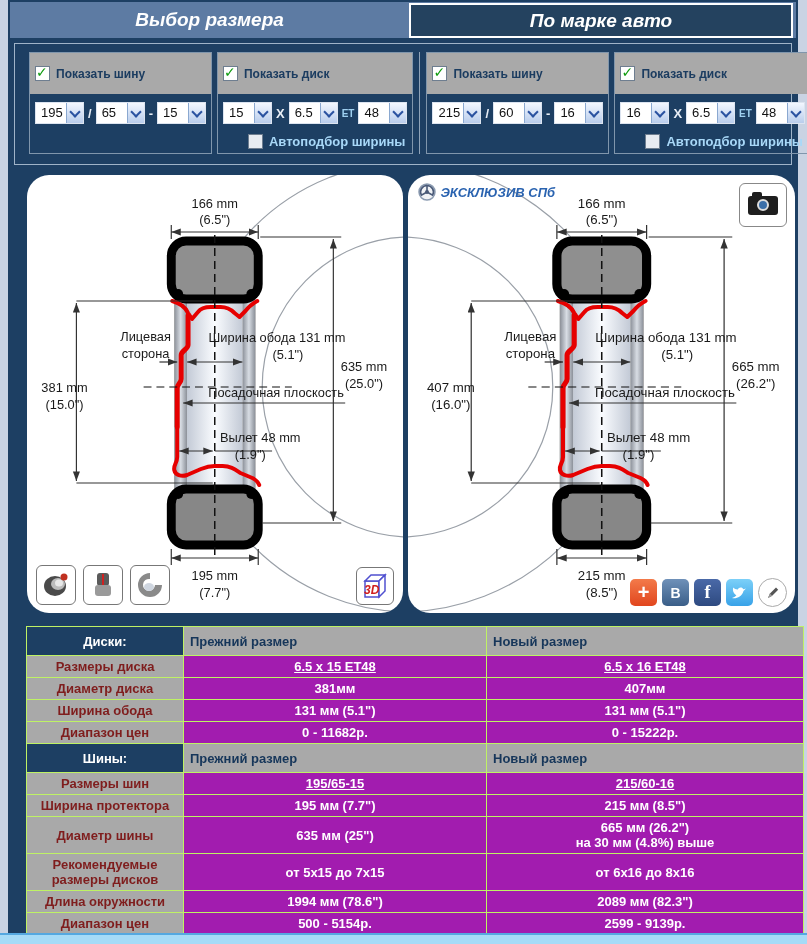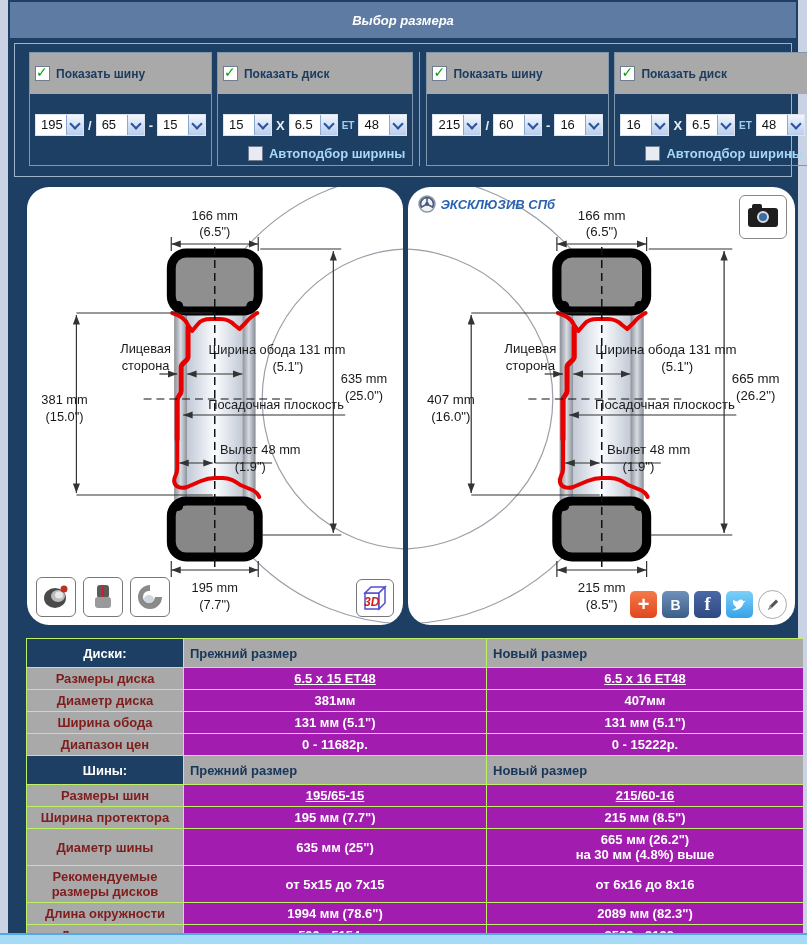--- a/index.html
+++ b/index.html
@@ -5,31 +5,31 @@
   html,body{margin:0;padding:0;}
   body{
     width:807px;height:944px;background:#c9d3e3;
     font-family:"Liberation Sans","DejaVu Sans",sans-serif;
     position:relative;overflow:hidden;
   }
   .content{position:absolute;left:8px;top:0;width:790px;height:936px;background:#1d3f63;}
   
   .tabbar{display:flex;align-items:stretch;height:36px;background:#5d7ba3;margin:2px 2px 0 2px;}
   .tab{display:flex;align-items:center;justify-content:center;
-       font-style:italic;font-weight:bold;font-size:13px;color:#fff;cursor:default;}
+       font-style:italic;font-weight:bold;font-size:19px;color:#fff;cursor:default;}
   .tab-active{flex:1;}
   .tab-inactive{width:384px;background:#24425f;border:2px solid #ffffff;box-sizing:border-box;margin:1px 3px 0 0;}
   
   .form-panel{margin:5px 6px 4px 6px;border:1px solid #9fb3c8;background:#1d3f63;display:flex;padding:8px 8px 10px 8px;}
   .form-half{flex:1;display:flex;gap:5px;padding:0 6px;}
   .form-half + .form-half{border-left:1px solid #8fa3b8;}
   .form-group{flex:1;border:1px solid #8096ac;display:flex;flex-direction:column;}
   .group-header{background:#a9a9a9;display:flex;align-items:center;gap:6px;padding:13px 5px;height:15px;}
   .group-label{color:#1b3c60;font-weight:bold;font-size:12px;}
-  .group-body{flex:1;padding:20px 5px 4px 5px;}
+  .group-body{flex:1;padding:8px 5px 4px 5px;}
   .controls-row{display:flex;align-items:center;gap:3px;}
   .sep{color:#e8eef6;font-weight:bold;font-size:13px;padding:0 1px;}
   .sep-et{color:#9fd0f0;font-size:10px;font-weight:bold;}
   .auto-row{display:flex;align-items:center;justify-content:flex-end;gap:6px;margin-top:10px;padding-right:2px;}
   .auto-label{color:#a8d8f8;font-weight:bold;font-size:13px;}
   
   .sel{display:inline-flex;background:#fff;border:1px solid #dce4f0;height:20px;align-items:stretch;}
   .sel-val{padding:2px 3px 0 5px;font-size:13px;color:#111;min-width:22px;}
   .sel-arrow{width:16px;background:linear-gradient(#f2f7ff,#b9cdec);border-left:1px solid #8aa8d0;
              display:flex;align-items:center;justify-content:center;}
@@ -82,20 +82,21 @@
   table.info td.ival{background:#0f518d;color:#fff;text-align:left;padding-left:10px;}
   .bottom-bar{position:absolute;left:0;bottom:0;width:807px;height:9px;background:#a6dbf7;border-top:2px solid #55a8e0;}
 </style>
 </head>
 <body>
 
 <div class="content">
 
   <div class="tabbar">
     <div class="tab tab-active">Выбор размера</div>
+    <div class="tab tab-inactive">По марке авто</div>
   </div>
 
   <div class="form-panel">
 
     <div class="form-half">
       <div class="form-group">
         <div class="group-header">
           <span class="cb checked"></span>
           <span class="group-label">Показать шину</span>
         </div>

